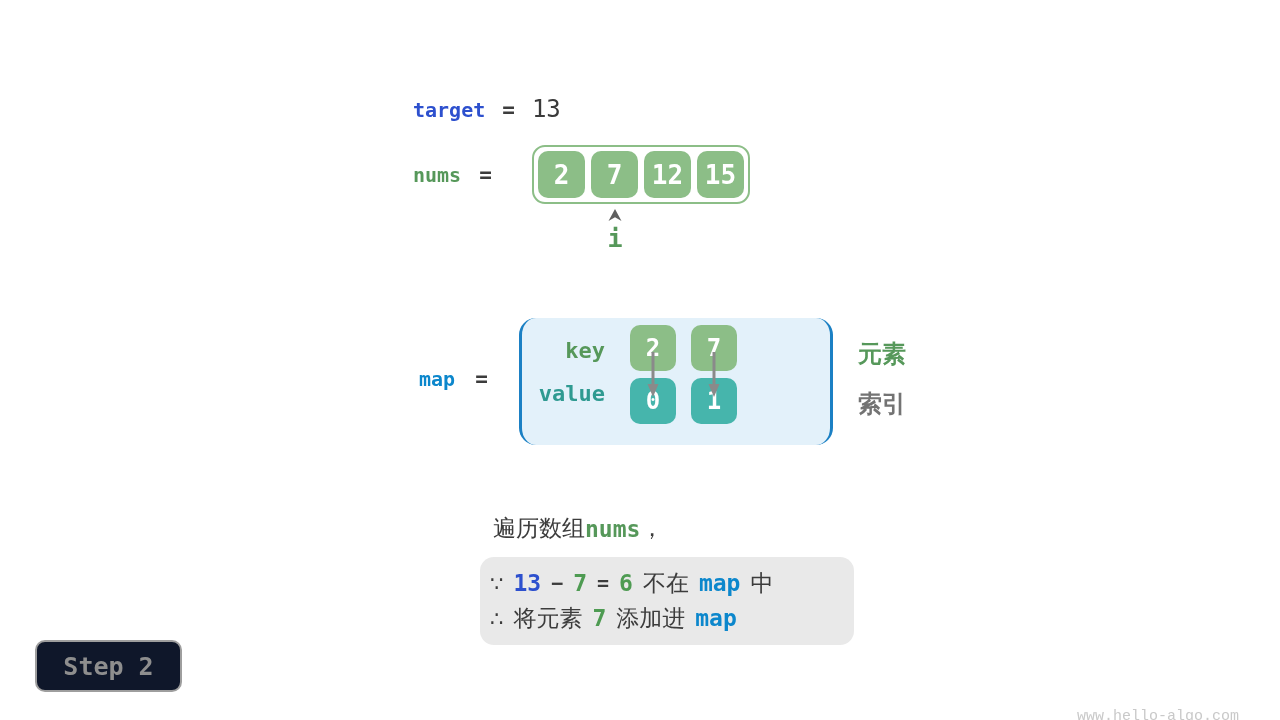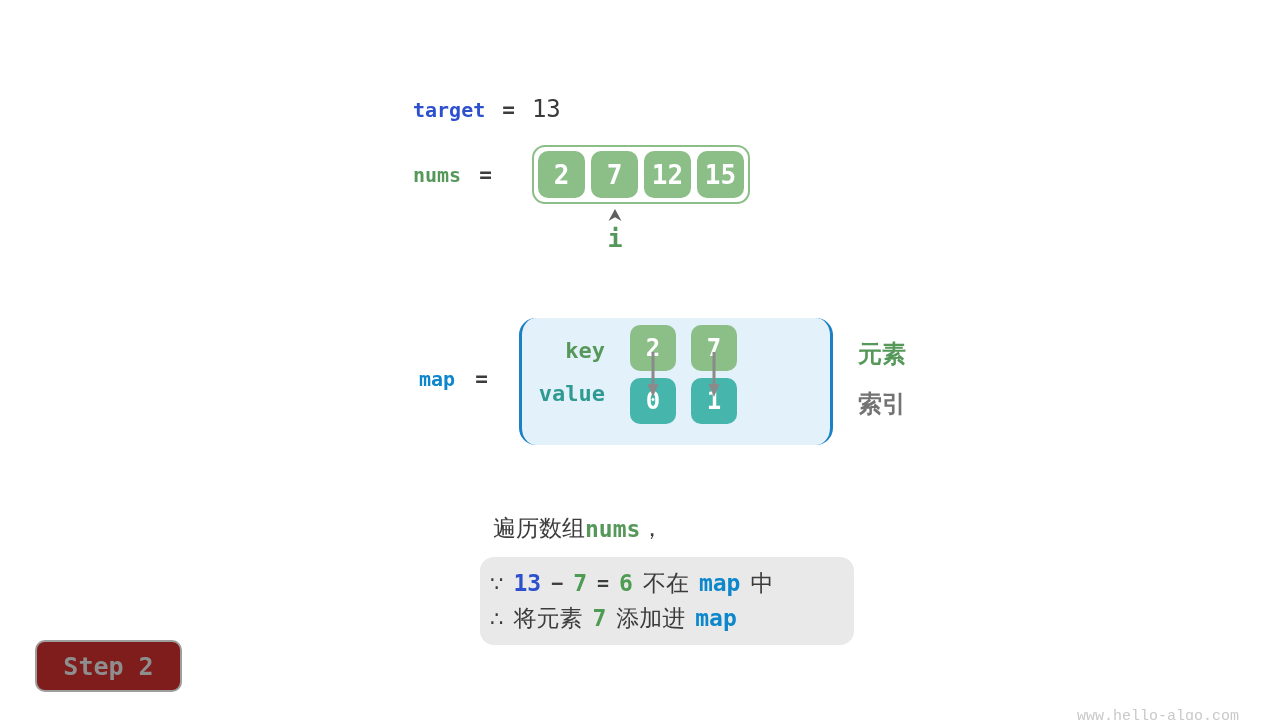--- a/index.html
+++ b/index.html
@@ -114,21 +114,21 @@
   .tok-green { color: #4e9b52; }
   .tok-azure { color: #0c87cc; }
   .op { font-family: "DejaVu Sans Mono", monospace; font-weight: bold; font-size: 20px; color: #3c3c3c; }
 
   
   .step-badge {
     left: 35px; top: 640px;
     width: 147px; height: 52px;
     border: 2px solid #9e9e9e;
     border-radius: 10px;
-    background: #7f1d1d;
+    background: #0f172a;
     color: #8e8e8e;
     font-family: "DejaVu Sans Mono", monospace;
     font-weight: bold;
     font-size: 25px;
     display: flex; align-items: center; justify-content: center;
   }
 
   
   .watermark {
     left: 1077px; top: 708px;

